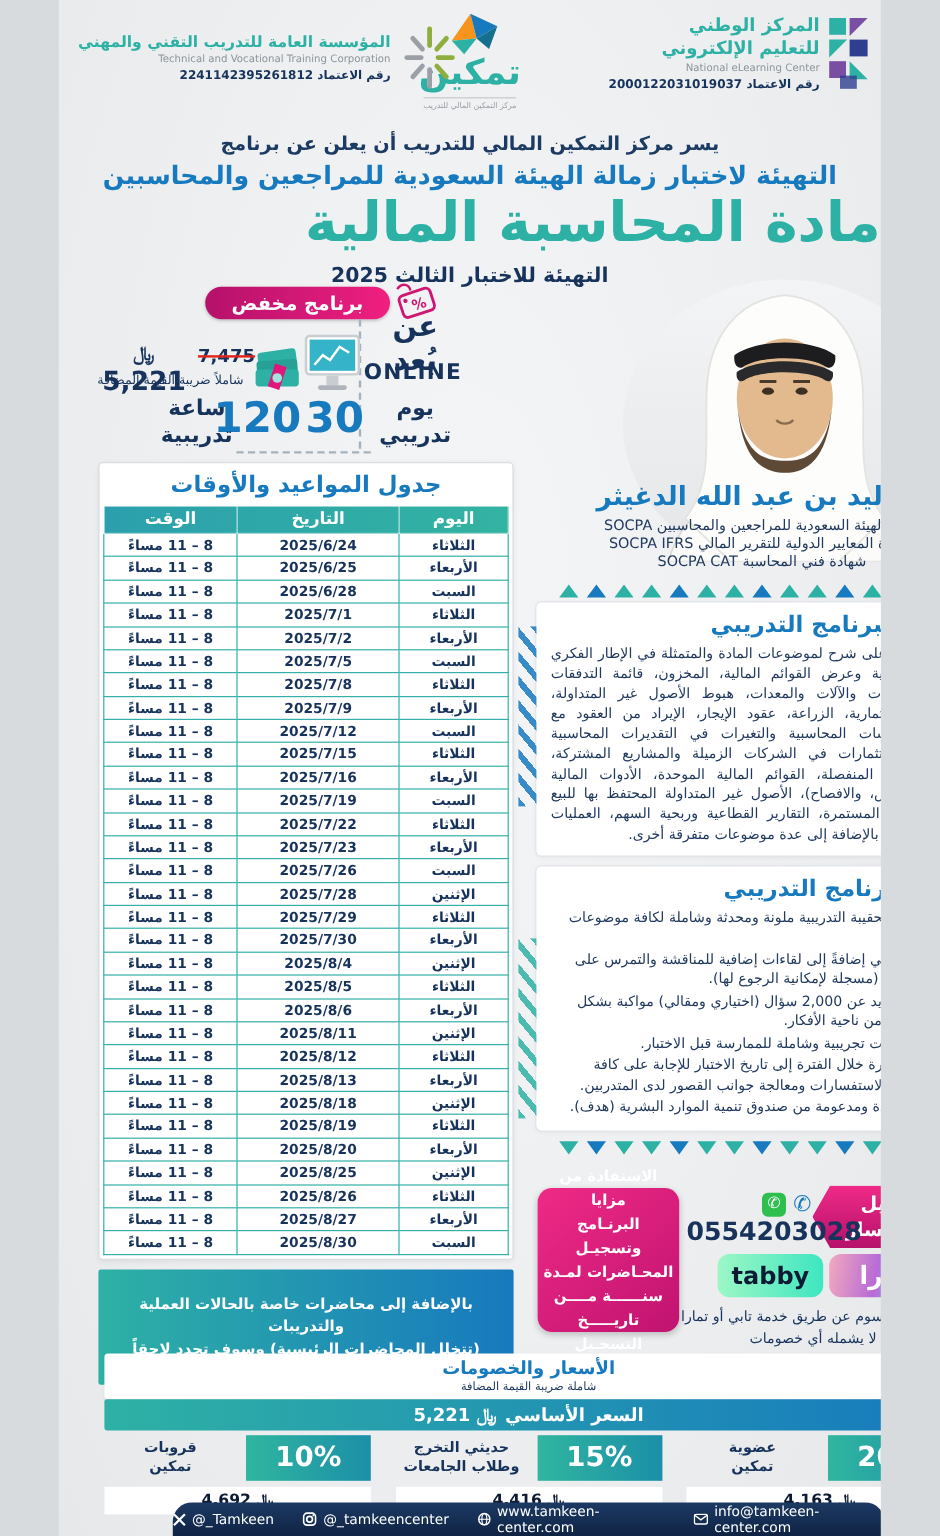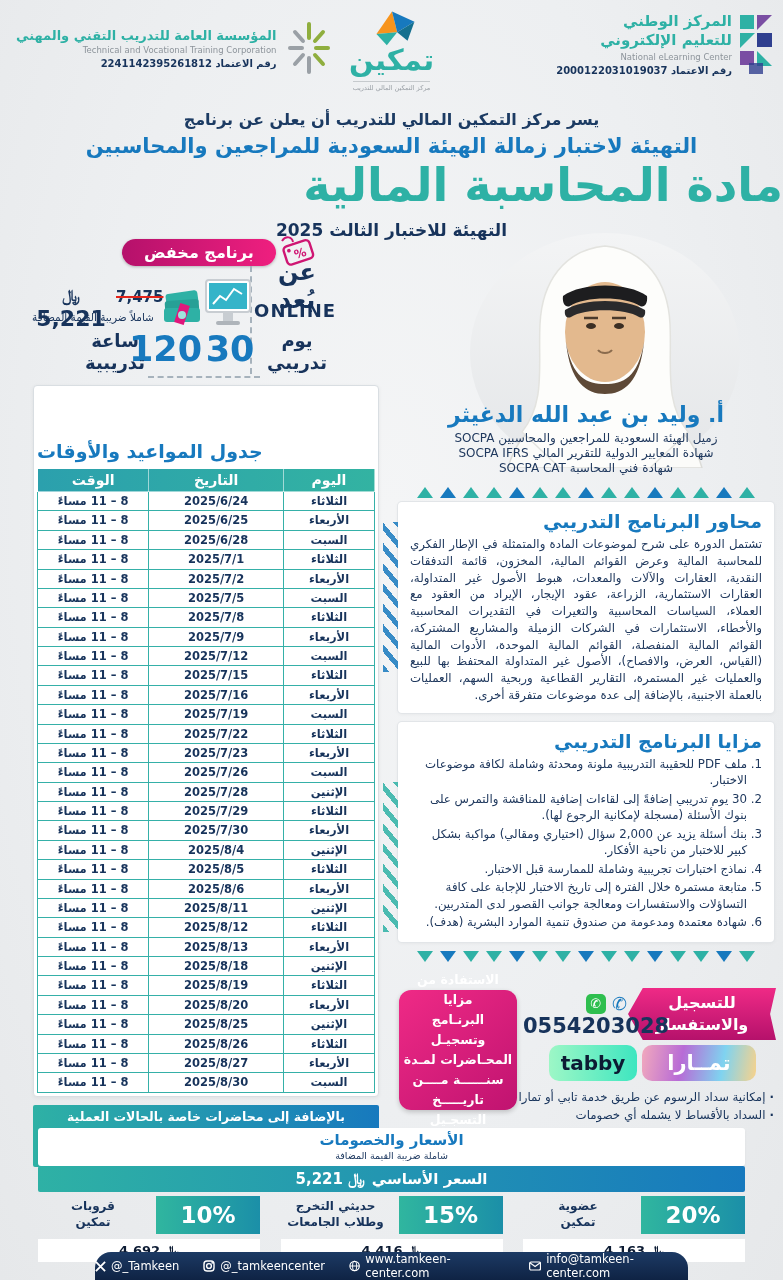--- a/index.html
+++ b/index.html
@@ -1,17 +1,17 @@
 <!DOCTYPE html>
 <html dir="rtl" lang="ar"><head>
 <meta charset="utf-8">
 <style>
   * { margin:0; padding:0; box-sizing:border-box; }
   body { background:#d8dbde; font-family:"DejaVu Sans","Liberation Sans",sans-serif; }
-  .canvas { position:relative; width:783px; height:1280px; margin:0 auto; overflow:hidden;
+  .canvas { position:relative; width:685px; height:1280px; margin:0 auto; overflow:hidden;
     background: radial-gradient(ellipse at 50% 40%, #f4f5f6 0%, #edeff1 55%, #e6e8ea 100%); }
 
   
   .hdr-nelc { position:absolute; top:12px; right:10px; display:flex; align-items:center; gap:7px; }
   .hdr-nelc .txt { text-align:right; }
   .nelc-ar { color:#2eb1a5; font-weight:bold; font-size:15px; line-height:1.25; }
   .logo-en { color:#8d949b; font-size:8.5px; margin-top:2px; }
   .logo-acc { color:#17335b; font-size:10px; font-weight:bold; margin-top:3px; }
   .hdr-tamkeen { position:absolute; top:8px; left:50%; transform:translateX(-50%); width:130px; text-align:center; }
   .tamkeen-word { color:#2eb1a5; font-weight:bold; font-size:29px; line-height:1; margin-top:-4px; }
@@ -85,29 +85,29 @@
     display:flex; align-items:center; justify-content:center; direction:ltr; }
   .tamara-logo { position:absolute; left:642px; top:1045px; width:114px; height:36px; border-radius:10px;
     background:linear-gradient(100deg,#f2a9bd 0%,#b86bd6 35%,#7fd3f0 70%,#f9d28a 100%);
     color:#fff; font-weight:bold; font-size:21px; display:flex; align-items:center; justify-content:center; }
   .pay-notes { position:absolute; left:408px; top:1089px; width:366px; font-size:11.8px; color:#17335b; text-align:right; line-height:1.5; }
   .pay-notes div::before { content:"· "; font-weight:bold; }
 
   
   .left-col { position:absolute; left:33px; top:385px; width:346px; }
   .schedule-card { background:#fff; border:1px solid #d9dee2; border-radius:4px; padding:3px; box-shadow:0 1px 4px rgba(0,0,0,.06); }
-  .schedule-title { text-align:left; color:#1779be; font-size:19px; font-weight:bold; padding:4px 0 6px;margin-top:47px; }
+  .schedule-title { text-align:center; color:#1779be; font-size:19px; font-weight:bold; padding:4px 0 6px; }
   table.sched { width:100%; border-collapse:collapse; }
   table.sched thead tr { background:linear-gradient(90deg,#2ba0ad,#33b3a2); }
   table.sched th { color:#fff; font-size:14px; font-weight:bold; padding:3px 2px; border:1px solid rgba(255,255,255,.55); }
   table.sched td { border:1px solid #35b0a8; color:#17335b; font-size:11.5px; font-weight:bold; text-align:center; padding:2px 3px; line-height:1.25; }
   td.ltr { direction:ltr; }
   .col-day { width:27%; } .col-date { width:40%; } .col-time { width:33%; }
   .schedule-note { margin-top:8px; background:linear-gradient(90deg,#2eb1a5,#1779be); color:#fff; font-size:12.5px;
-    font-weight:bold; text-align:center; padding:3px 4px; line-height:1.5; border-radius:2px; }
+    font-weight:bold; text-align:center; padding:20px 4px; line-height:1.5; border-radius:2px; }
 
   
   .pricing-header { position:absolute; left:38px; top:1128px; width:707px; background:#fff; text-align:center;
     padding:3px 0 5px; border-radius:3px; box-shadow:0 1px 3px rgba(0,0,0,.05); }
   .pricing-header .t { color:#1779be; font-size:15px; font-weight:bold; }
   .pricing-header .s { color:#17335b; font-size:9.5px; margin-top:1px; }
   .base-bar { position:absolute; left:38px; top:1166px; width:707px; height:26px;
     background:linear-gradient(90deg,#2eb1a5,#1779be); color:#fff; display:flex; align-items:center;
     justify-content:center; gap:7px; font-size:15px; font-weight:bold; border-radius:2px; }
   .discounts { position:absolute; left:38px; top:1196px; width:707px; display:flex; justify-content:space-between; }

